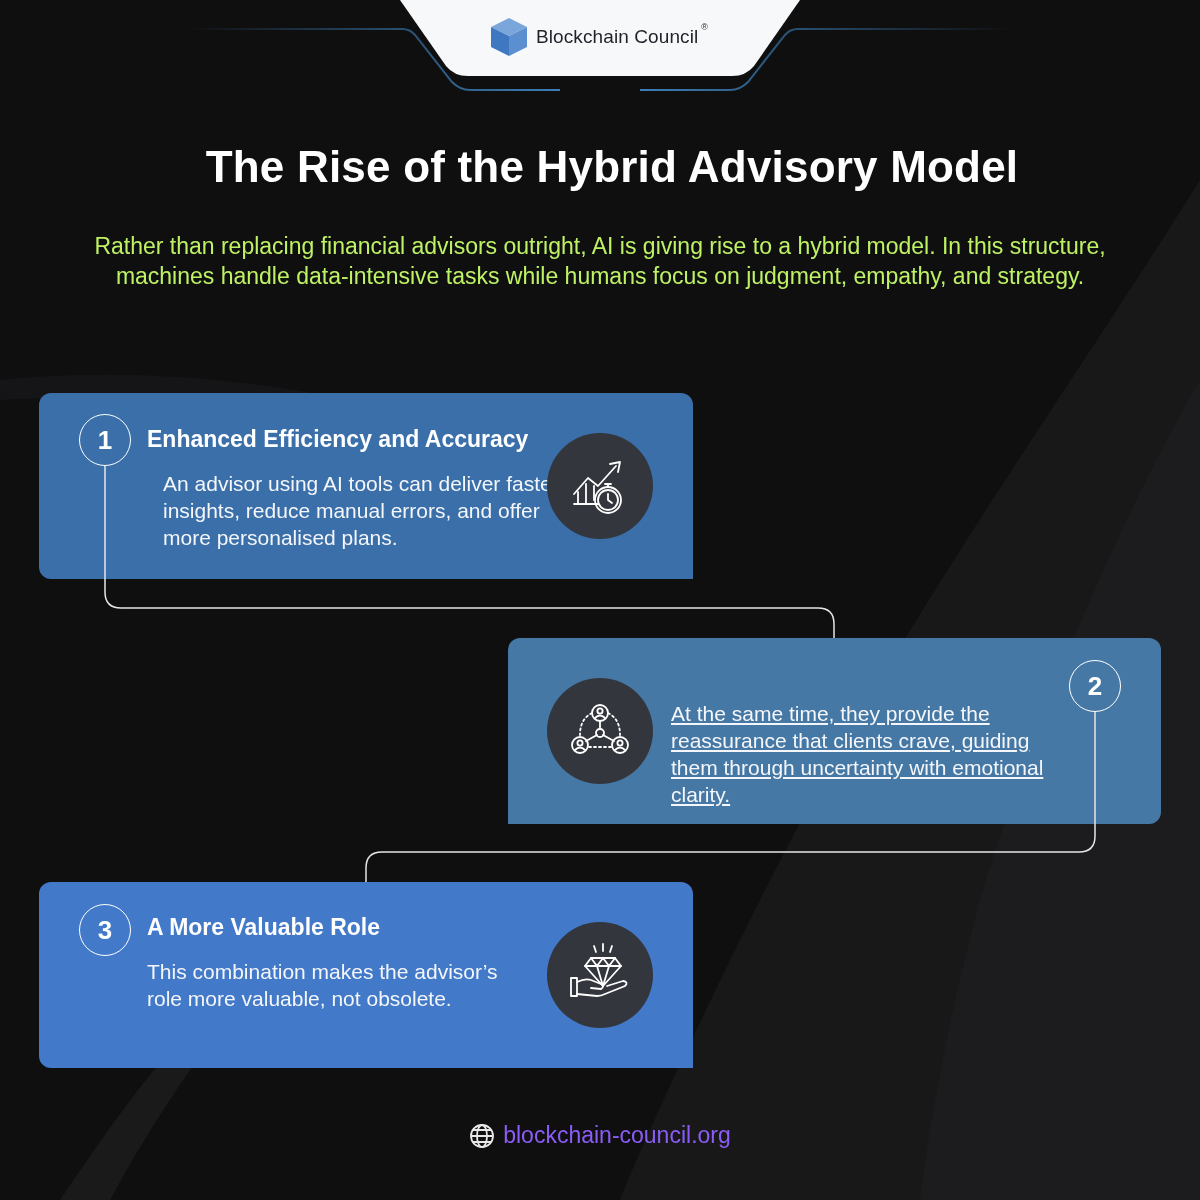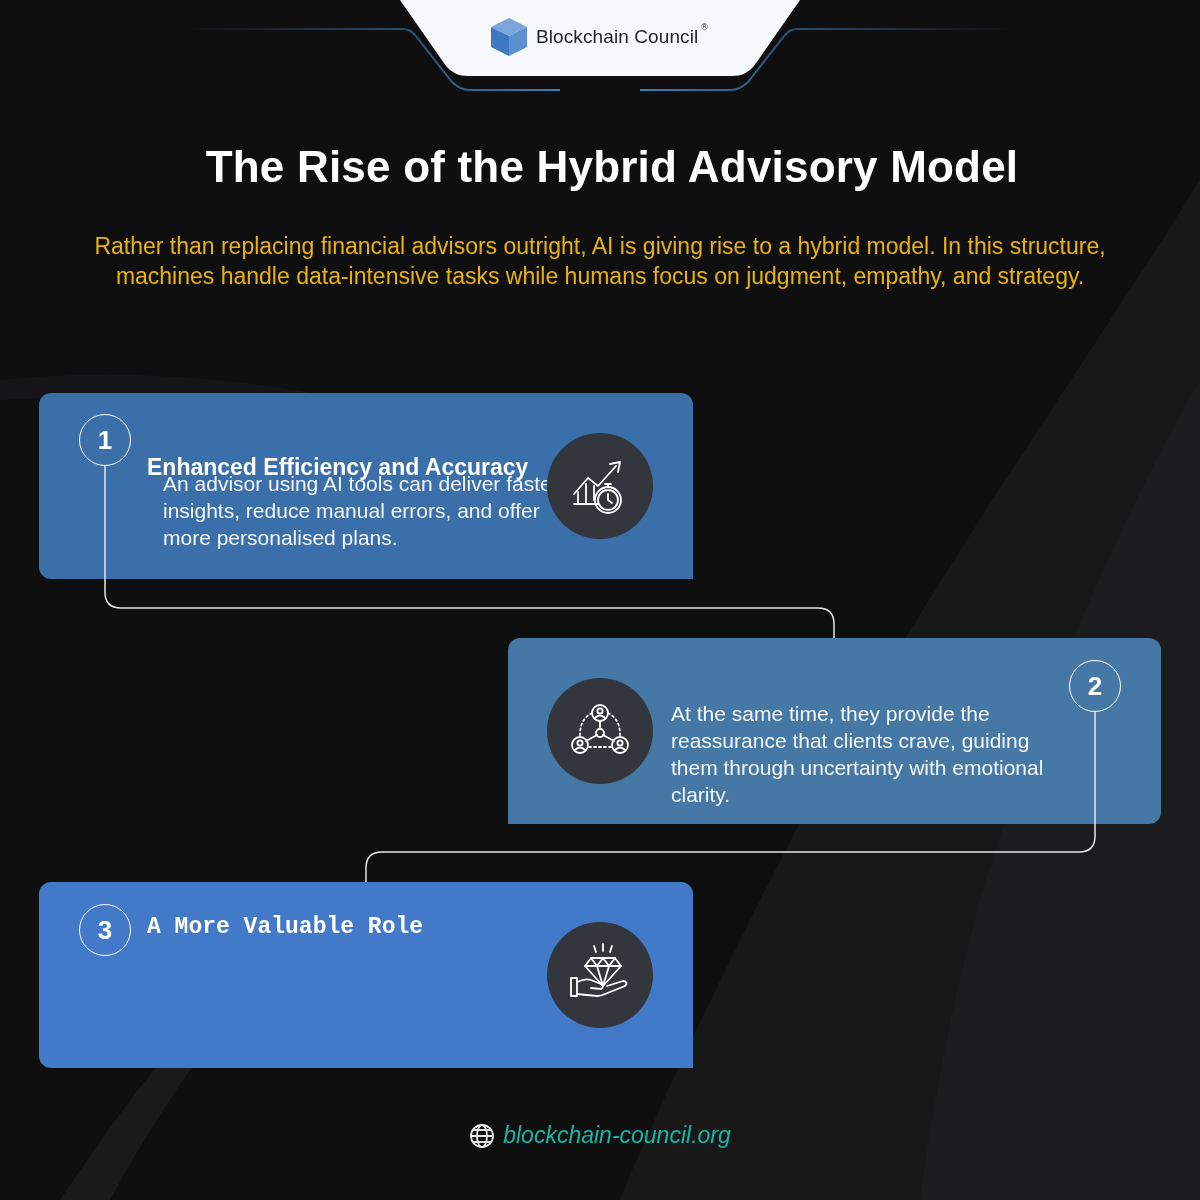--- a/index.html
+++ b/index.html
@@ -25,21 +25,21 @@
   }
   .logo-reg {
     color: #1f2228; font-size: 9px; position: relative; top: -10px; margin-left: -3px;
   }
   .title {
     position: absolute; left: 12px; top: 142px; width: 1200px;
     text-align: center; font-size: 44px; font-weight: 700; letter-spacing: 0.2px;
   }
   .intro {
     position: absolute; left: 60px; top: 232px; width: 1080px;
-    text-align: center; font-size: 23px; line-height: 29.5px; color: #eab308;
+    text-align: center; font-size: 23px; line-height: 29.5px; color: #bef264;
   }
   .card {
     position: absolute; border-radius: 12px;
   }
   .card-1 { left: 39px; top: 393px; width: 654px; height: 186px; background: #3a6faa; border-bottom-right-radius: 0; }
   .card-2 { left: 508px; top: 638px; width: 653px; height: 186px; background: #4678a6; border-bottom-left-radius: 0; }
   .card-3 { left: 39px; top: 882px; width: 654px; height: 186px; background: #4279c9; border-bottom-right-radius: 0; }
   .num-circle {
     position: absolute; width: 52px; height: 52px; border-radius: 50%;
     border: 1.5px solid #ffffff; display: flex; align-items: center; justify-content: center;
@@ -52,21 +52,21 @@
     position: absolute; font-size: 21px; line-height: 27px; color: #f4f6f9;
   }
   .icon-circle {
     position: absolute; width: 106px; height: 106px; border-radius: 50%;
     background: #33363c; display: flex; align-items: center; justify-content: center;
   }
   .connectors { position: absolute; inset: 0; pointer-events: none; }
   .footer {
     position: absolute; left: 0; top: 1122px; width: 1200px;
     display: flex; justify-content: center; align-items: center; gap: 8px;
-    font-size: 23px; color: #14b8a6; font-style: italic;
+    font-size: 23px; color: #8b5cf6;
   }
 </style>
 </head>
 <body>
 
 <svg class="bg-swoosh" width="1200" height="1200" viewBox="0 0 1200 1200">
   <defs>
     <linearGradient id="sw1" x1="0" y1="0" x2="1" y2="1">
       <stop offset="0" stop-color="#1c1c1e" stop-opacity="0.9"></stop>
       <stop offset="1" stop-color="#151516" stop-opacity="0.2"></stop>
@@ -104,41 +104,41 @@
   <span class="logo-reg">®</span>
 </div>
 
 <h1 class="title">The Rise of the Hybrid Advisory Model</h1>
 <p class="intro">Rather than replacing financial advisors outright, AI is giving rise to a hybrid model. In this structure, machines handle data-intensive tasks while humans focus on judgment, empathy, and strategy.</p>
 
 <div class="card card-1">
   <div class="num-circle" style="left:40px; top:21px;">
     <span>1</span>
   </div>
-  <div class="card-title" style="left:108px; top:33px;margin-top:28px;">Enhanced Efficiency and Accuracy</div>
+  <div class="card-title" style="left:108px; top:33px;">Enhanced Efficiency and Accuracy</div>
   <div class="card-body" style="left:108px; top:77px; width:410px;margin-left:16px;">An advisor using AI tools can deliver faster insights, reduce manual errors, and offer more personalised plans.</div>
   <div class="icon-circle" style="left:508px; top:40px;">
     <svg width="64" height="64" viewBox="0 0 64 64" fill="none" stroke="#ffffff" stroke-width="1.8" stroke-linejoin="round" stroke-linecap="round">
       <path d="M6 40 L 20 24 L 30 32 L 48 12"></path>
       <path d="M42 10 L 52 8 L 50 18"></path>
       <path d="M10 50 L 10 38 M 18 50 L 18 30 M 26 46 L 26 32"></path>
       <path d="M6 50 L 30 50"></path>
       <circle cx="40" cy="46" r="13"></circle>
       <circle cx="40" cy="46" r="10"></circle>
       <path d="M37 30 L 43 30 M 40 30 L 40 33"></path>
       <path d="M40 40 L 40 46 L 44 49"></path>
     </svg>
   </div>
 </div>
 
 <div class="card card-2">
   <div class="num-circle" style="left:561px; top:22px;">
     <span>2</span>
   </div>
-  <div class="card-body" style="left:163px; top:62px; width:400px;">At the same time, they provide the reassurance that clients crave, guiding them through uncertainty with emotional clarity.</div>
+  <div class="card-body" style="left:163px; top:62px; width:400px;text-decoration:underline;">At the same time, they provide the reassurance that clients crave, guiding them through uncertainty with emotional clarity.</div>
   <div class="icon-circle" style="left:39px; top:40px;">
     <svg width="64" height="64" viewBox="0 0 64 64" fill="none" stroke="#ffffff" stroke-width="1.8" stroke-linecap="round">
       <circle cx="32" cy="14" r="8"></circle>
       <circle cx="32" cy="12" r="2.6"></circle>
       <path d="M27 19 Q 32 14 37 19"></path>
       <circle cx="12" cy="46" r="8"></circle>
       <circle cx="12" cy="44" r="2.6"></circle>
       <path d="M7 51 Q 12 46 17 51"></path>
       <circle cx="52" cy="46" r="8"></circle>
       <circle cx="52" cy="44" r="2.6"></circle>
@@ -149,21 +149,22 @@
       <path d="M40 14 Q 52 20 52 36" stroke-dasharray="2 3"></path>
       <path d="M21 48 L 43 48" stroke-dasharray="2 3"></path>
     </svg>
   </div>
 </div>
 
 <div class="card card-3">
   <div class="num-circle" style="left:40px; top:22px;">
     <span>3</span>
   </div>
-  <div class="card-title" style="left:108px; top:32px;font-family:Liberation Mono, monospace;">A More Valuable Role</div>
+  <div class="card-title" style="left:108px; top:32px;">A More Valuable Role</div>
+  <div class="card-body" style="left:108px; top:76px; width:380px;">This combination makes the advisor’s role more valuable, not obsolete.</div>
   <div class="icon-circle" style="left:508px; top:40px;">
     <svg width="66" height="66" viewBox="0 0 66 66" fill="none" stroke="#ffffff" stroke-width="1.8" stroke-linejoin="round" stroke-linecap="round">
       <path d="M27 4 L 29 10 M 36 2 L 36 9 M 45 4 L 43 10"></path>
       <path d="M24 16 L 48 16 L 54 24 L 36 44 L 18 24 Z"></path>
       <path d="M18 24 L 54 24 M 24 16 L 30 24 L 36 16 L 42 24 L 48 16 M 30 24 L 36 44 L 42 24"></path>
       <rect x="4" y="36" width="6" height="18"></rect>
       <path d="M10 40 Q 18 36 24 38 L 34 42 Q 38 44 34 47 L 24 46"></path>
       <path d="M10 52 L 30 54 Q 34 54 38 52 L 58 44 Q 62 40 56 39 L 40 44"></path>
     </svg>
   </div>

